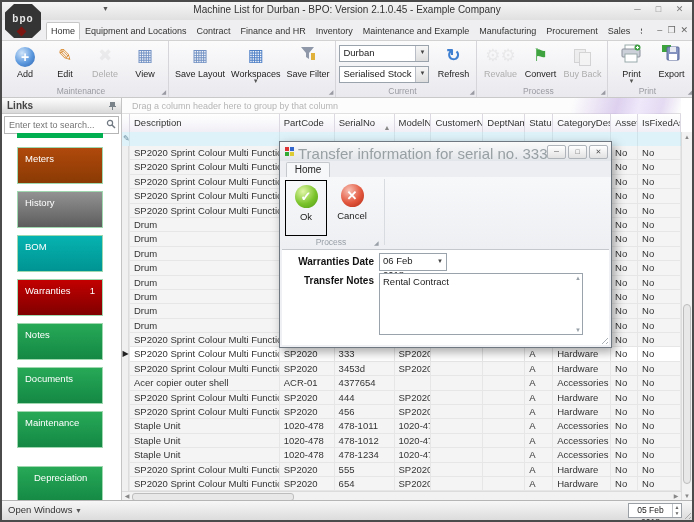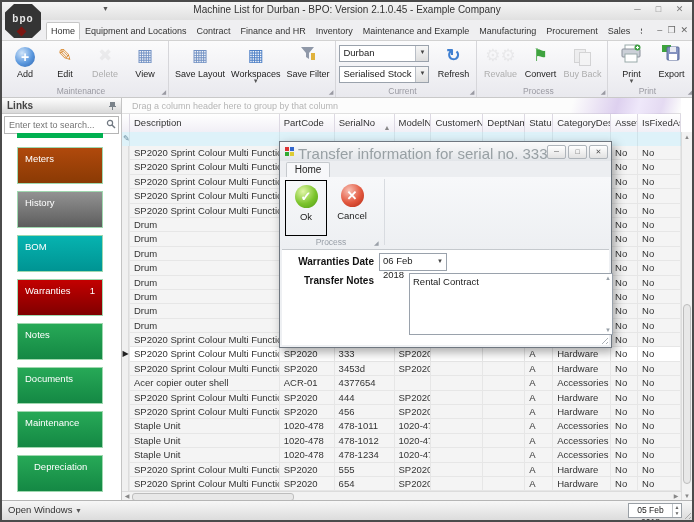--- a/index.html
+++ b/index.html
@@ -127,21 +127,21 @@
   .dbtn .dlabel{display:block;font-size:9.5px;color:#222;margin-top:3px;}
   .dbtn.focus{border:1px solid #000;}
   #dgcap{position:absolute;left:2px;top:60px;width:98px;text-align:center;font-size:8.5px;color:#9aa0a8;}
   #dglaunch{position:absolute;left:94px;top:62px;font-size:6px;color:#9aa0a8;}
   #dgsep{position:absolute;left:104px;top:2px;bottom:4px;border-left:1px solid #d8dbe0;}
   #dform{position:absolute;left:2px;right:2px;top:107px;bottom:2px;background:#fff;border-top:1px solid #c5c9cd;}
   .flabel{position:absolute;left:0;width:92px;text-align:right;font-size:10px;font-weight:bold;color:#111;}
   #dcombo{position:absolute;left:97px;top:3px;width:66px;height:16px;border:1px solid #9aa2ac;background:#fff;display:flex;}
   #dcombo .cval{flex:1;font-size:9.5px;line-height:14px;padding-left:3px;}
   #dcombo .cbtn{width:12px;font-size:6px;line-height:14px;text-align:center;color:#444;}
-  #dnotes{position:absolute;left:97px;top:23px;width:202px;height:60px;border:1px solid #9aa2ac;background:#fff;margin-left:30px;}
+  #dnotes{position:absolute;left:97px;top:23px;width:202px;height:60px;border:1px solid #9aa2ac;background:#fff;}
   #dnotes .ntext{position:absolute;left:3px;top:2px;font-size:9.5px;color:#222;}
   #dnotes .na1{position:absolute;right:1px;top:1px;font-size:6px;color:#98a0a8;}
   #dnotes .na2{position:absolute;right:1px;bottom:1px;font-size:6px;color:#98a0a8;}
   #dgrip{position:absolute;right:1px;bottom:1px;width:9px;height:9px;
      background:repeating-linear-gradient(135deg,transparent 0 2px,#aab0b6 2px 3px);clip-path:polygon(100% 0,100% 100%,0 100%);}
 </style>
 </head>
 <body>
 
 <div id="win">
@@ -311,21 +311,21 @@
     </div>
     <div id="tiles">
         <div class="strip" style="top: 1px; background: rgb(0, 176, 80);"></div>
         <div class="tile" style="top: 15px; background: linear-gradient(rgb(176, 73, 12), rgb(138, 58, 4));"><span>Meters</span></div>
         <div class="tile" style="top: 103px; background: linear-gradient(rgb(6, 179, 176), rgb(0, 148, 147));"><span>BOM</span></div>
         <div class="tile" style="top: 59px; background: linear-gradient(rgb(146, 146, 146), rgb(93, 93, 93));"><span>History</span></div>
         <div class="tile" style="top: 147px; background: linear-gradient(rgb(195, 0, 0), rgb(128, 0, 0));"><span>Warranties</span><span class="badge">1</span></div>
         <div class="tile" style="top: 191px; background: linear-gradient(rgb(39, 169, 87), rgb(20, 136, 68));"><span>Notes</span></div>
         <div class="tile" style="top: 235px; background: linear-gradient(rgb(39, 169, 87), rgb(20, 136, 68));"><span>Documents</span></div>
         <div class="tile" style="top: 279px; background: linear-gradient(rgb(39, 169, 87), rgb(20, 136, 68));"><span>Maintenance</span></div>
-        <div class="tile" style="top: 323px; background: linear-gradient(rgb(39, 169, 87), rgb(20, 136, 68)); padding-left: 16px;"><span>Depreciation</span></div>
+        <div class="tile" style="top: 334px; background: linear-gradient(rgb(39, 169, 87), rgb(20, 136, 68)); padding-left: 16px;"><span>Depreciation</span></div>
       </div>
   </div>
 
   <div id="grid">
     <div id="grouppanel">Drag a column header here to group by that column</div>
     <div id="sweep"></div>
     <div id="gheader">
         <div class="hcell" style="width:8px"></div>
         <div class="hcell" style="width:150px">Description</div>
         <div class="hcell" style="width:55px">PartCode</div>

